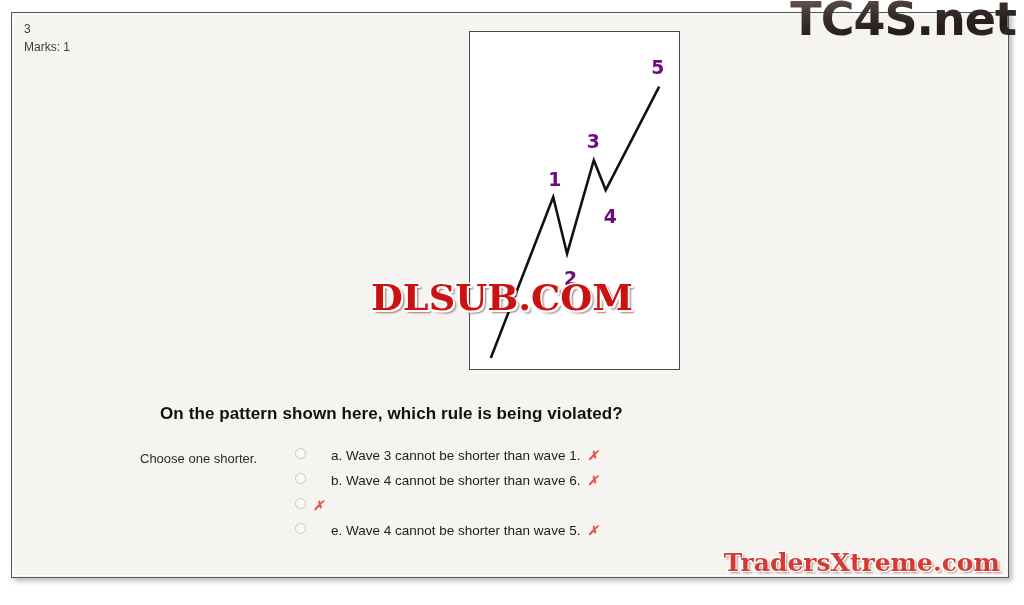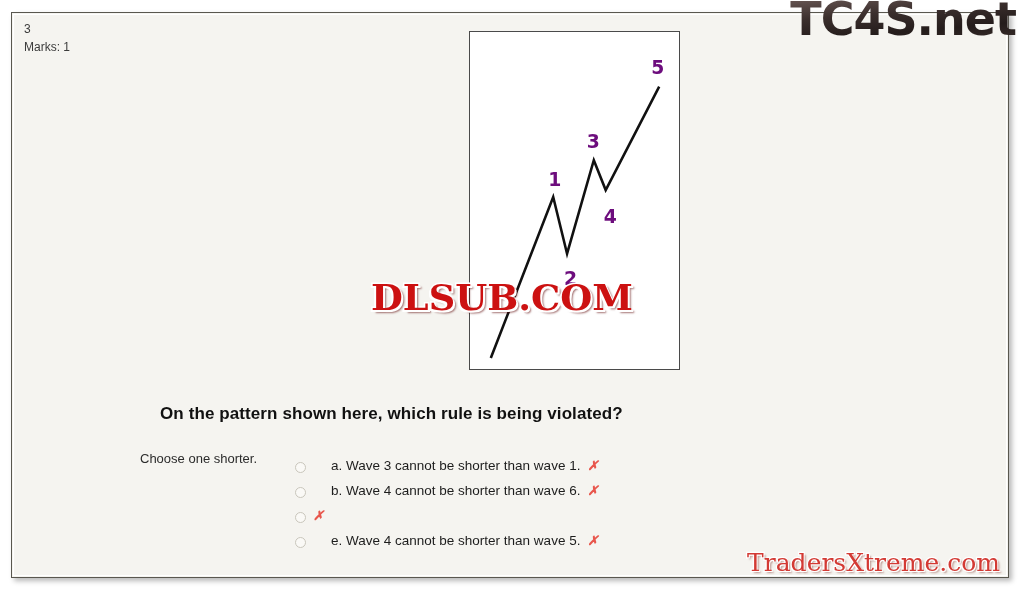--- a/index.html
+++ b/index.html
@@ -115,21 +115,21 @@
   #answer-list {
     position: absolute;
     left: 155px;
     top: 0;
     list-style: none;
     margin: 0;
     padding: 0;
   }
   .answer-row {
     display: flex;
-    align-items: flex-end;
+    align-items: flex-start;
     height: 25px;
   }
   .answer-radio {
     width: 11px;
     height: 11px;
     border-radius: 50%;
     border: 1px solid #c9c6bc;
     background: #faf9f6;
     box-sizing: border-box;
     flex: 0 0 auto;
@@ -193,21 +193,21 @@
     pointer-events: none;
     white-space: nowrap;
     transform: scaleX(1.02);
     transform-origin: left center;
   }
   #watermark-traders {
     position: absolute;
     right: 8px;
     bottom: 2px;
     font-family: "DejaVu Serif", serif;
-    font-weight: normal;
+    font-weight: bold;
     font-size: 25px;
     line-height: 1;
     color: #d33a34;
     -webkit-text-stroke: 2.5px #ffffff;
     paint-order: stroke fill;
     text-shadow:
        1px 1px 0 #ffffff,
       -1px 1px 0 #ffffff,
        2px 2px 2px rgba(120,40,30,0.5);
     pointer-events: none;

